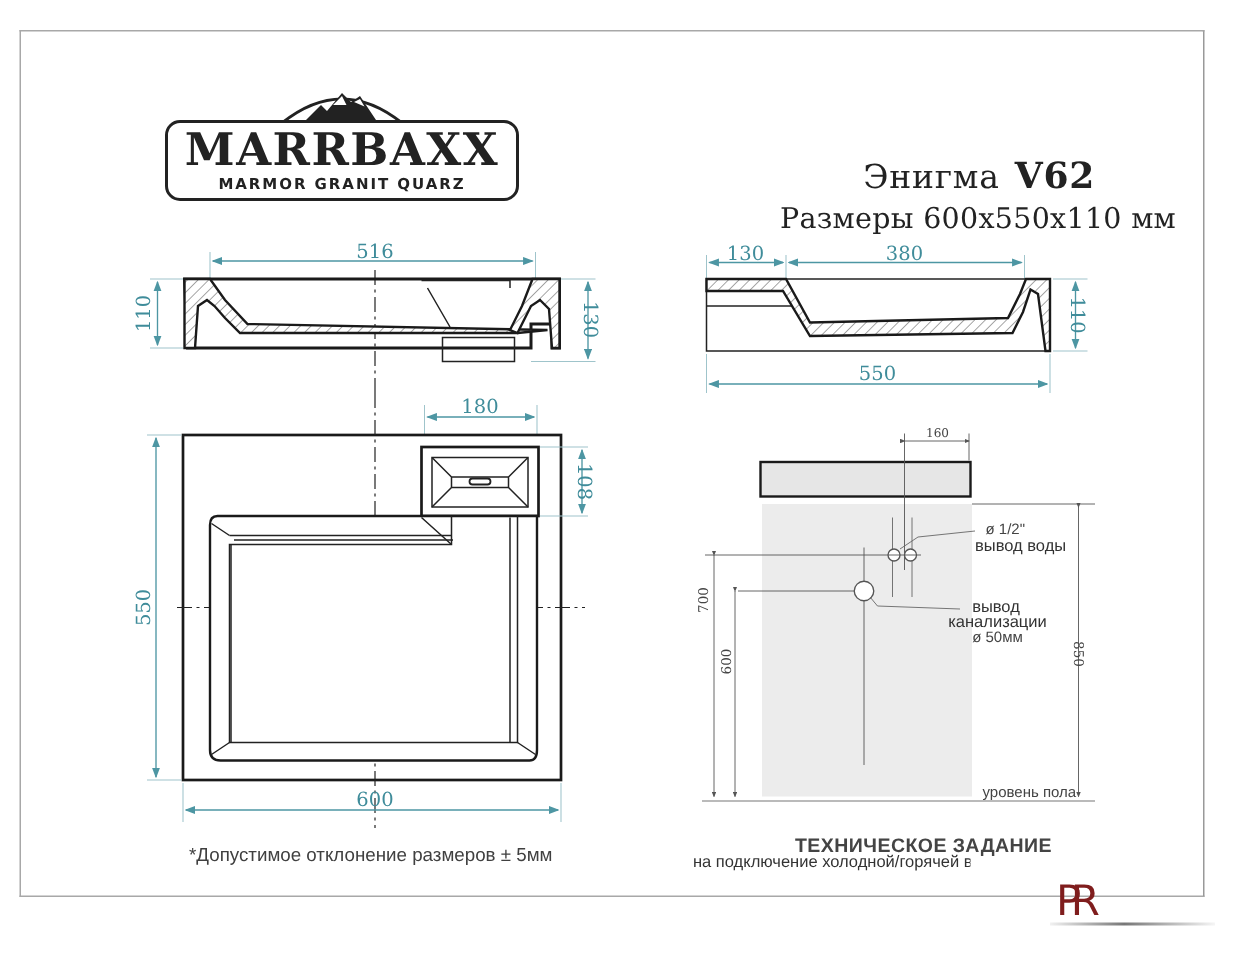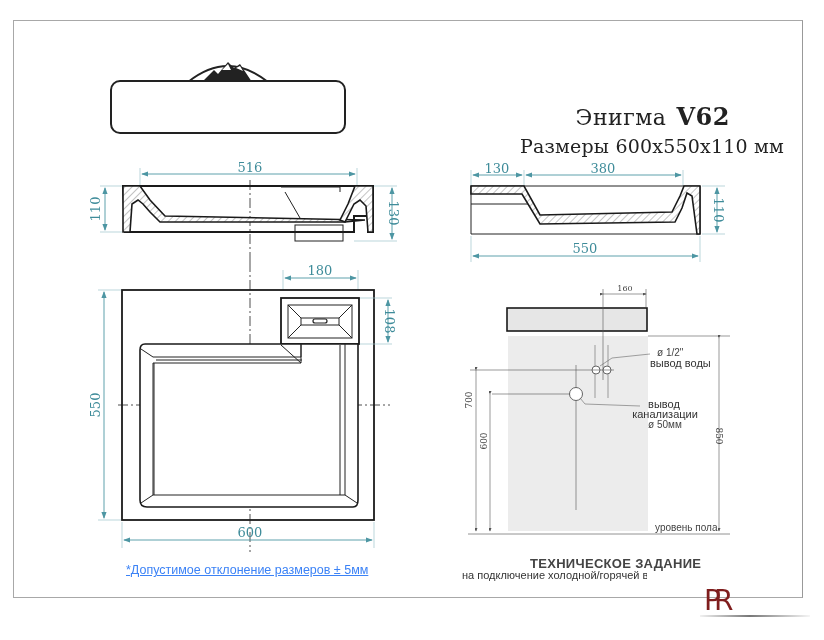--- a/index.html
+++ b/index.html
@@ -14,41 +14,43 @@
   .center { stroke:#222; stroke-width:0.8; stroke-dasharray:10 3 2 3; fill:none; }
   .hatch { fill:url(#hatch); stroke:#1a1a1a; stroke-width:1.6; }
   .title-block { position:absolute; left:520px; top:72px; text-align:right; width:210px; color:#222;margin-top:30px; }
   .title-line1 { font-family:"DejaVu Serif", serif; font-size:22px; letter-spacing:0.5px; }
   .title-line1 .model { font-weight:bold; margin-left:10px; font-size:24px; }
   .title-line2 { font-family:"DejaVu Serif", serif; font-size:19px; margin-top:4px; letter-spacing:0.2px; white-space:nowrap; }
   .logo { position:absolute; left:110px; top:58px; width:240px; height:80px; }
   .logo-box { position:absolute; left:0; top:22px; width:236px; height:54px; border:2px solid #222; border-radius:10px; box-sizing:border-box; background:#fff; }
   .logo-name { position:absolute; left:0; top:25px; width:236px; text-align:center; font-family:"DejaVu Serif", serif; font-weight:bold; font-size:30px; letter-spacing:1px; color:#222; }
   .logo-sub { position:absolute; left:0; top:60px; width:236px; text-align:center; font-family:"DejaVu Sans", sans-serif; font-weight:bold; font-size:10px; letter-spacing:1.3px; color:#222; }
-  .note { position:absolute; left:126px; top:563px; font-family:"Liberation Sans", sans-serif; font-size:12.5px; color:#3b82f6;text-decoration:underline; }
+  .note { position:absolute; left:126px; top:563px; font-family:"Liberation Sans", sans-serif; font-size:12.5px; color:#404040; }
   .sans-small { font-family:"Liberation Sans", sans-serif; font-size:10px; fill:#444; }
   .sans-mid { font-family:"Liberation Sans", sans-serif; font-size:11px; fill:#333; }
   .tech-title { position:absolute; left:530px; top:556px; font-family:"Liberation Sans", sans-serif; font-size:13px; color:#444; letter-spacing:0.3px;font-weight:bold; }
   .tech-sub { position:absolute; left:462px; top:569px; font-family:"Liberation Sans", sans-serif; font-size:11px; color:#333; white-space:nowrap; width:185px; overflow:hidden; }
   .pr-logo { position:absolute; left:700px; top:586px; width:110px; height:34px; }
   .pr-text { position:absolute; left:4px; top:-2px; font-family:"DejaVu Sans", sans-serif; font-size:28px; color:#7f1d1d; letter-spacing:-7px; }
   .pr-bar { position:absolute; left:0; top:29px; width:110px; height:2px; background:linear-gradient(90deg, rgba(120,120,120,0.1), #777 45%, rgba(160,160,160,0.1)); }
 </style>
 </head>
 <body>
 
 <div class="frame"></div>
 
 <div class="logo">
   <svg width="240" height="30" style="position:absolute;left:0;top:0">
     <path d="M78 24 Q118 -8 158 24" fill="#fff" stroke="#222" stroke-width="2"></path>
     <path d="M92 24 L104 12 L108 16 L118 4 L124 10 L130 6 L142 24 Z" fill="#222"></path>
     <path d="M112 12 L118 6 L121 12 Z M126 10 L130 8 L133 13 Z" fill="#fff"></path>
   </svg>
   <div class="logo-box"></div>
+  <div class="logo-name">MARRBAXX</div>
+  <div class="logo-sub">MARMOR GRANIT QUARZ</div>
 </div>
 
 <div class="title-block">
   <div class="title-line1">
     <span>Энигма</span><span class="model">V62</span>
   </div>
   <div class="title-line2">Размеры 600x550x110 мм</div>
 </div>
 
 <svg class="drawing" width="824" height="640">

